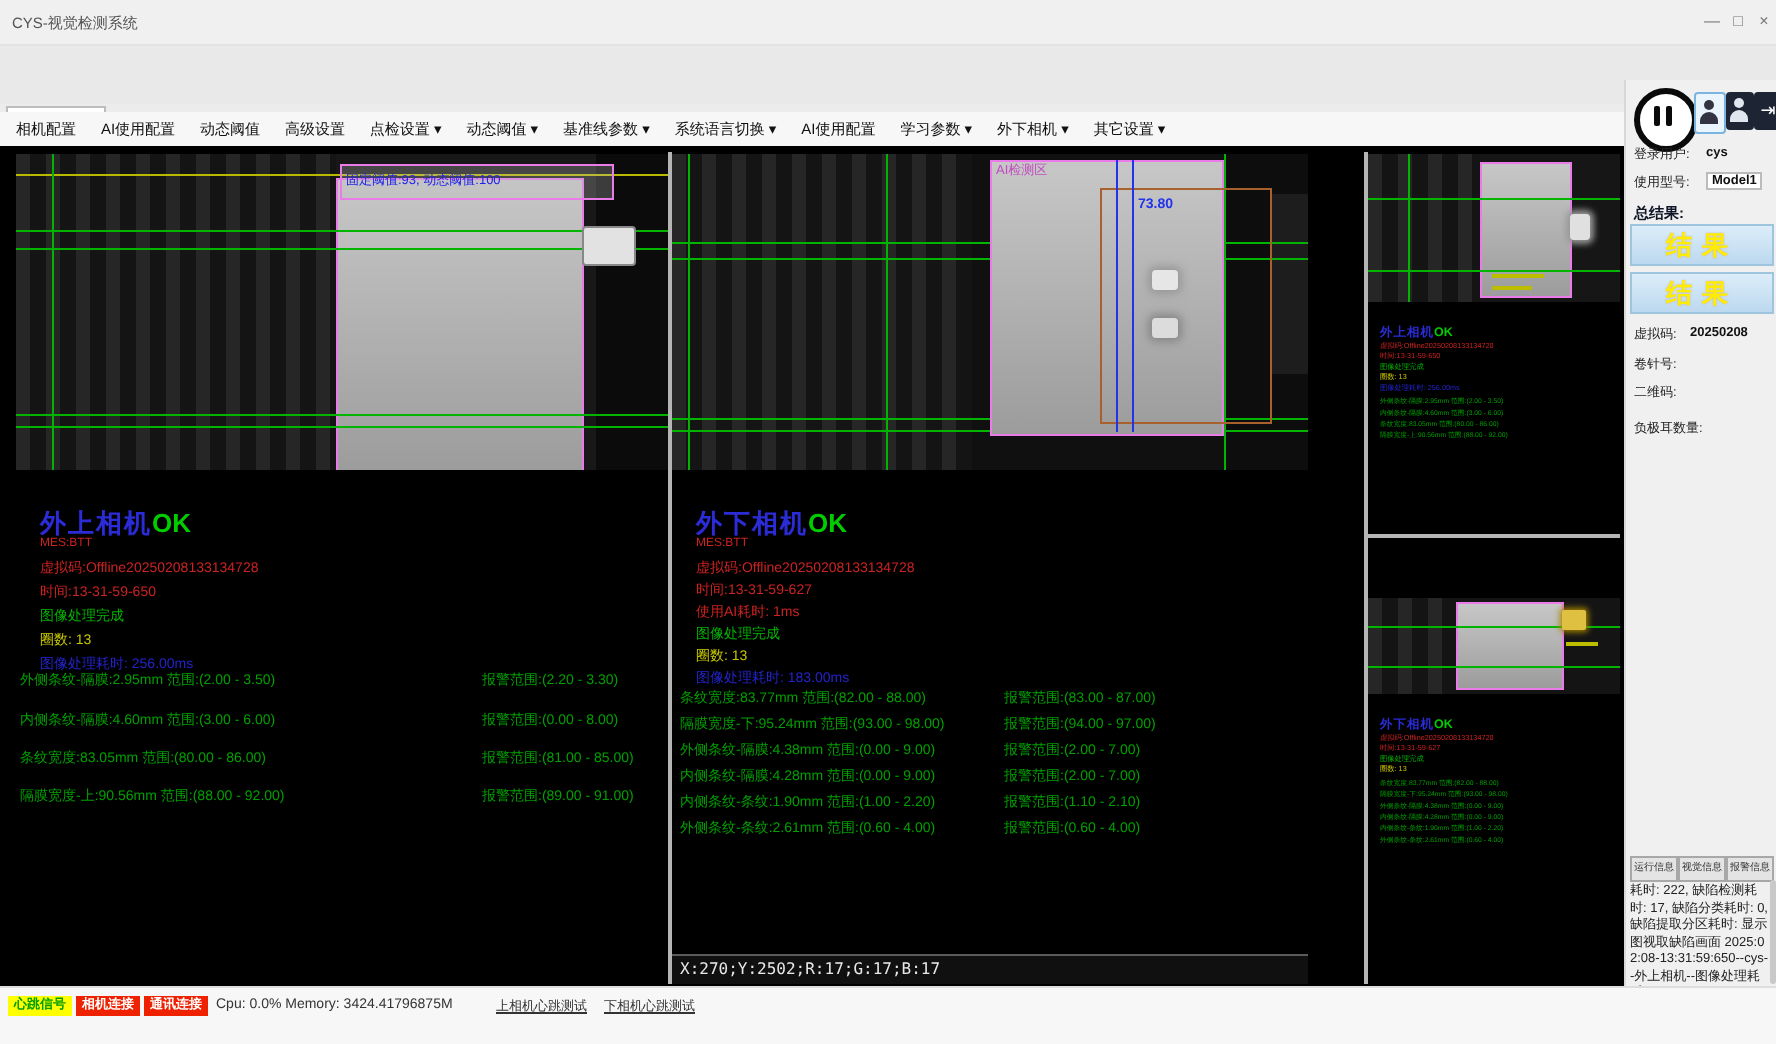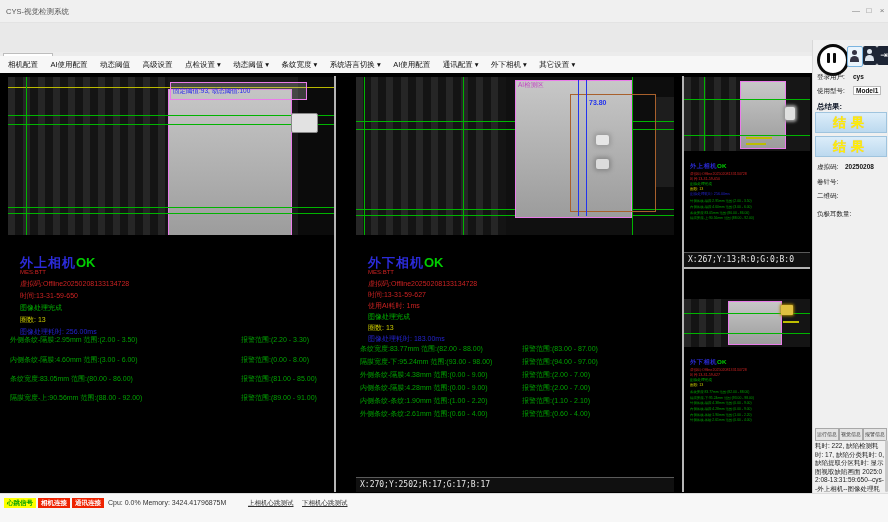--- a/index.html
+++ b/index.html
@@ -81,24 +81,24 @@
   </div>
 
   <div class="toolbar">
     <div class="toolbar-items">
       <span class="tool-item">相机配置</span>
       <span class="tool-item">AI使用配置</span>
       <span class="tool-item">动态阈值</span>
       <span class="tool-item">高级设置</span>
       <span class="tool-item">点检设置 ▾</span>
       <span class="tool-item">动态阈值 ▾</span>
-      <span class="tool-item">条纹宽度 ▾</span>
+      <span class="tool-item">基准线参数 ▾</span>
       <span class="tool-item">系统语言切换 ▾</span>
       <span class="tool-item">AI使用配置</span>
-      <span class="tool-item">通讯配置 ▾</span>
+      <span class="tool-item">学习参数 ▾</span>
       <span class="tool-item">外下相机 ▾</span>
       <span class="tool-item">其它设置 ▾</span>
     </div>
   </div>
 
   <div class="main">
     <div class="divider-v" style="left:334px;"></div>
     <div class="divider-v" style="left:682px;"></div>
     <div class="divider-h" style="top:194px;"></div>
 
@@ -124,21 +124,21 @@
       <div class="iline red" style="left:12px;top:214px;">时间:13-31-59-650</div>
       <div class="iline grn" style="left:12px;top:226px;">图像处理完成</div>
       <div class="iline yel" style="left:12px;top:238px;">圈数: 13</div>
       <div class="iline blu" style="left:12px;top:250px;">图像处理耗时: 256.00ms</div>
       <div class="mrow" style="left:2px;top:258px;"><span>外侧条纹-隔膜:2.95mm 范围:(2.00 - 3.50)</span><span class="warn" style="left:231px;">报警范围:(2.20 - 3.30)</span></div>
       <div class="mrow" style="left:2px;top:278px;"><span>内侧条纹-隔膜:4.60mm 范围:(3.00 - 6.00)</span><span class="warn" style="left:231px;">报警范围:(0.00 - 8.00)</span></div>
       <div class="mrow" style="left:2px;top:297px;"><span>条纹宽度:83.05mm 范围:(80.00 - 86.00)</span><span class="warn" style="left:231px;">报警范围:(81.00 - 85.00)</span></div>
       <div class="mrow" style="left:2px;top:316px;"><span>隔膜宽度-上:90.56mm 范围:(88.00 - 92.00)</span><span class="warn" style="left:231px;">报警范围:(89.00 - 91.00)</span></div>
     </div>
 
-    <div class="panel" style="left:336px;top:4px;width:318px;height:415px;margin-left:20px;">
+    <div class="panel" style="left:336px;top:4px;width:318px;height:415px;">
       <div class="scene" style="height:158px;background:#101010;">
         <div class="abs machin" style="left:0;top:0;width:150px;height:158px;"></div>
         <div class="abs" style="left:276px;top:0;width:70px;height:158px;background:#0d0d0d;"></div>
         <div class="abs" style="left:300px;top:20px;width:40px;height:90px;background:#1d1d1d;"></div>
         <div class="abs vline g" style="left:8px;"></div>
         <div class="abs vline g" style="left:107px;"></div>
         <div class="abs vline g" style="left:276px;"></div>
         <div class="abs hline g" style="top:44px;"></div>
         <div class="abs hline g" style="top:52px;"></div>
         <div class="abs hline g" style="top:132px;"></div>
@@ -187,21 +187,20 @@
         <div class="iline red" style="position:static;">虚拟码:Offline20250208133134728</div>
         <div class="iline red" style="position:static;">时间:13-31-59-650</div>
         <div class="iline grn" style="position:static;">图像处理完成</div>
         <div class="iline yel" style="position:static;">圈数: 13</div>
         <div class="iline blu" style="position:static;">图像处理耗时: 256.00ms</div>
         <div class="mrow" style="position:static;margin-top:4px;">外侧条纹-隔膜:2.95mm 范围:(2.00 - 3.50)</div>
         <div class="mrow" style="position:static;margin-top:2px;">内侧条纹-隔膜:4.60mm 范围:(3.00 - 6.00)</div>
         <div class="mrow" style="position:static;margin-top:2px;">条纹宽度:83.05mm 范围:(80.00 - 86.00)</div>
         <div class="mrow" style="position:static;margin-top:2px;">隔膜宽度-上:90.56mm 范围:(88.00 - 92.00)</div>
       </div>
-      <div class="coordbar">X:267;Y:13;R:0;G:0;B:0</div>
     </div>
 
     <div class="panel" style="left:684px;top:196px;width:126px;height:223px;">
       <div class="scene" style="top:30px;height:48px;background:#141414;">
         <div class="abs machin" style="left:0;top:0;width:44px;height:48px;"></div>
         <div class="abs film" style="left:44px;top:2px;width:52px;height:42px;"></div>
         <div class="abs hline g" style="top:14px;"></div>
         <div class="abs hline g" style="top:34px;"></div>
         <div class="abs" style="left:97px;top:6px;width:12px;height:10px;background:#e0c040;box-shadow:0 0 3px 1px #a80;border-radius:1px;"></div>
         <div class="abs" style="left:99px;top:22px;width:16px;height:2px;background:#bdbd00;"></div>

